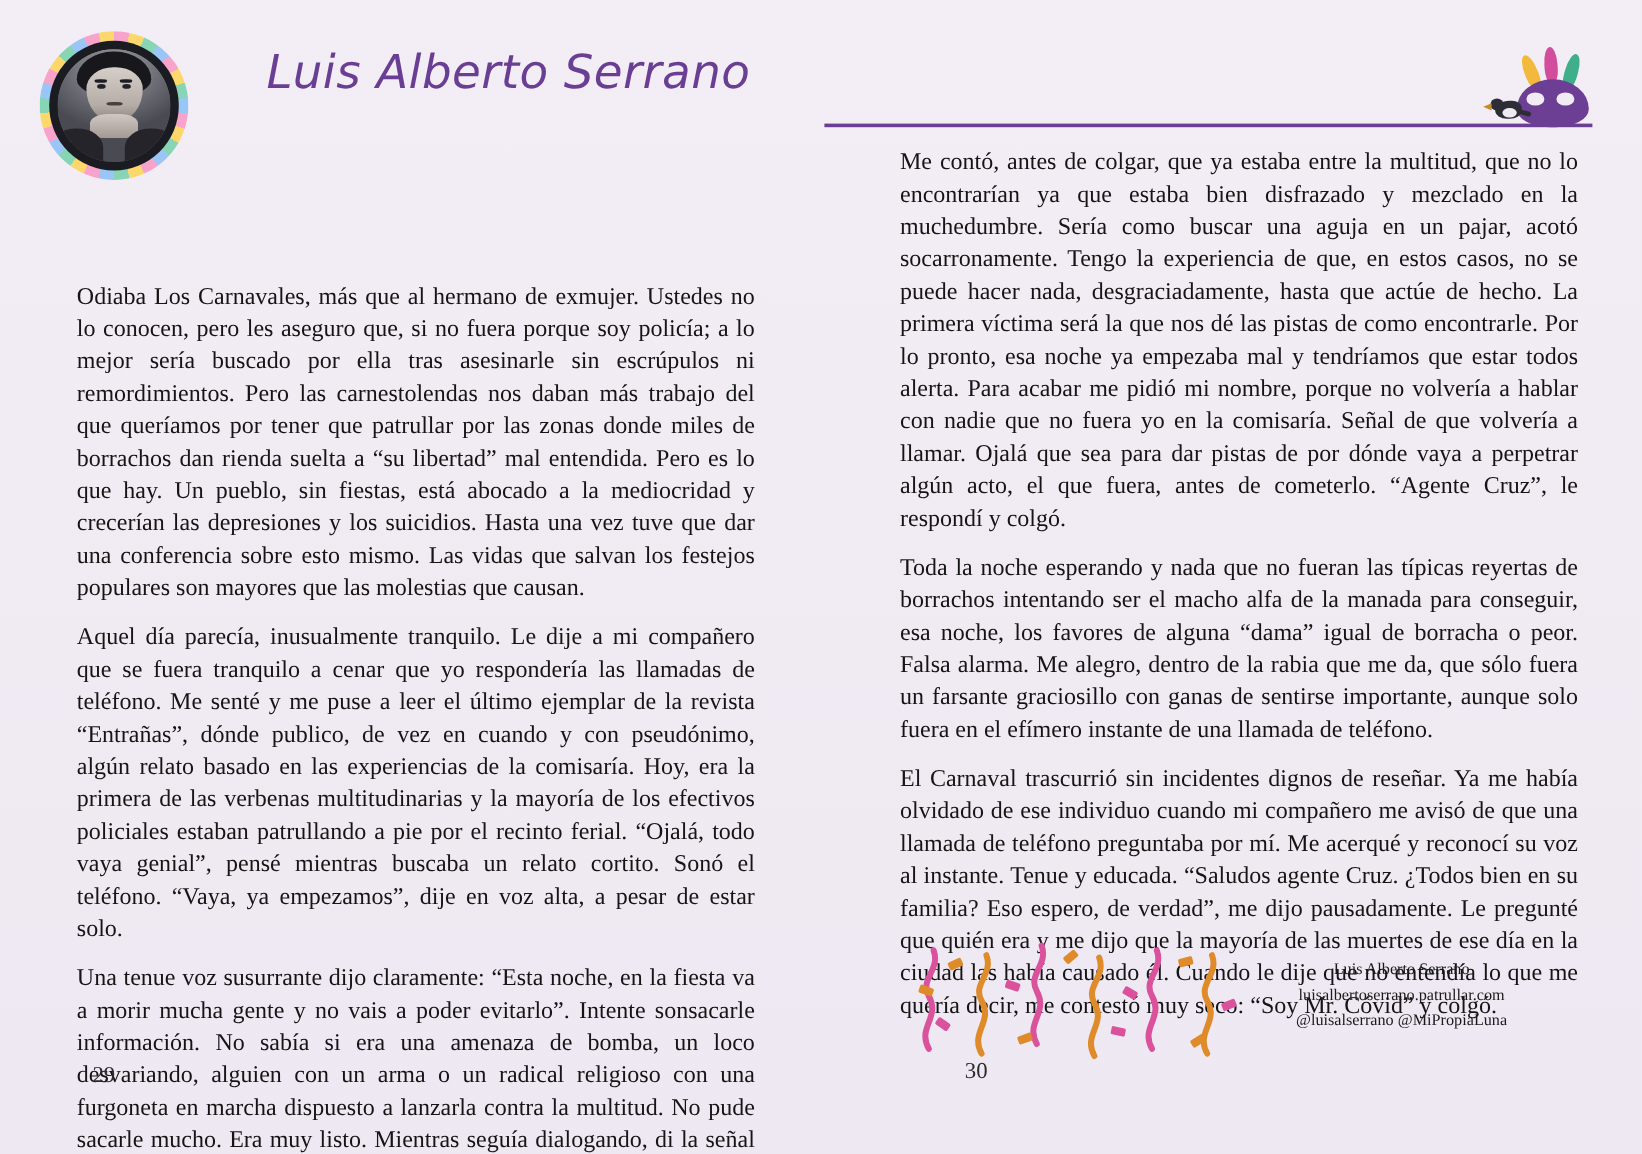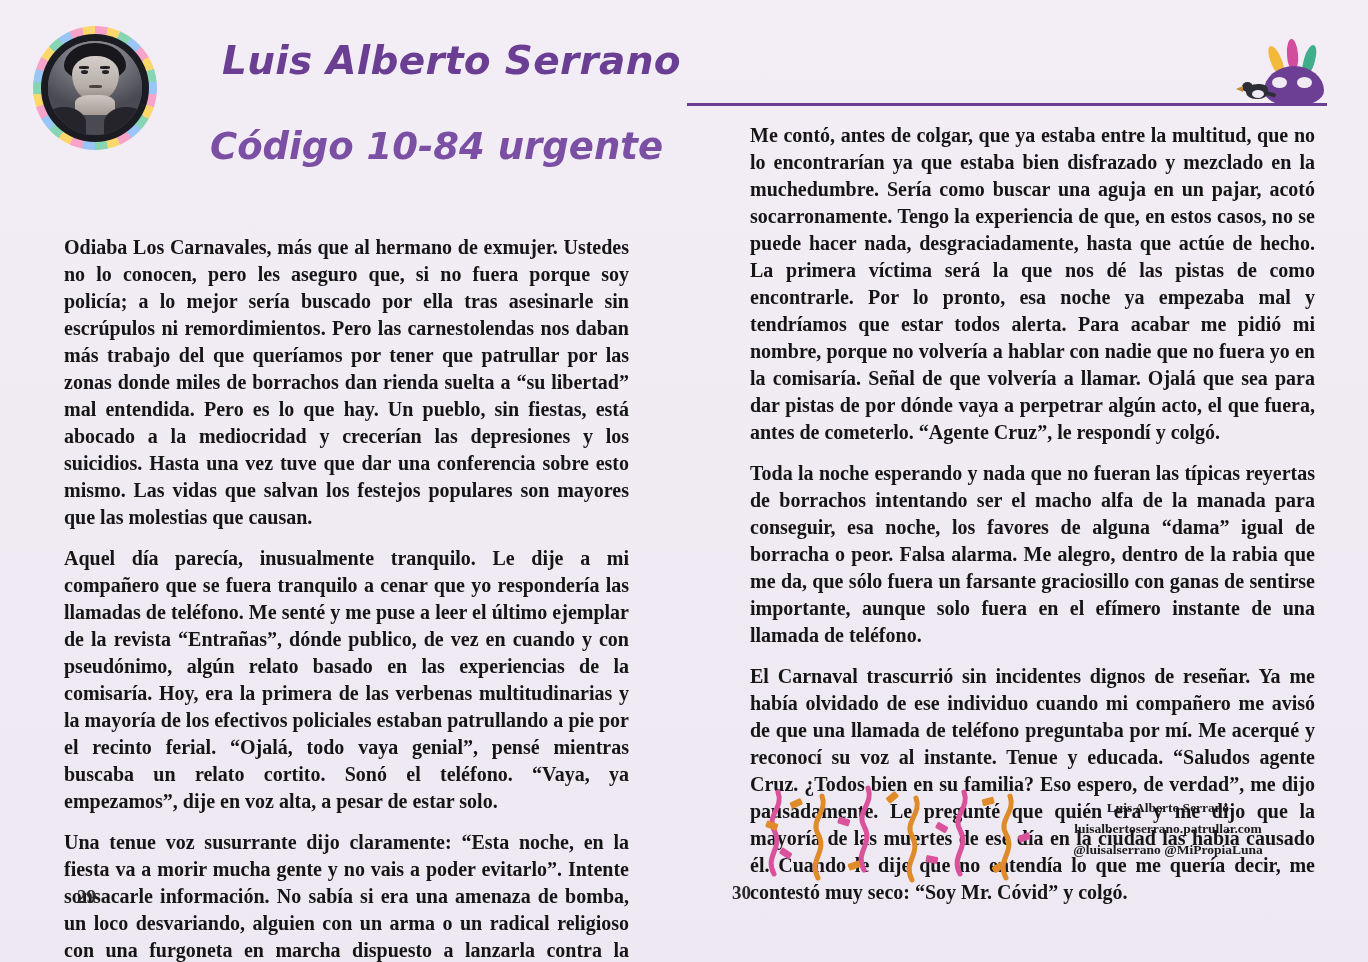--- a/index.html
+++ b/index.html
@@ -11,21 +11,20 @@
     height: 962px;
     background: #f1ecf4;
     font-family: "Liberation Serif", serif;
     overflow: hidden;
     position: relative;
   }
   .page {
     position: absolute;
     inset: 0;
     background: linear-gradient(180deg, #f3eef6 0%, #f0eaf3 55%, #eee8f2 100%);
-    font-weight: bold;
   }
 
   
   .header {
     position: absolute;
     top: 0;
     left: 0;
     width: 1368px;
     height: 188px;
   }
@@ -297,21 +296,21 @@
 
   
   .page-num {
     position: absolute;
     font-family: "Liberation Serif", serif;
     font-size: 19px;
     color: #2a2a2a;
     margin-left: 44px;
   }
   .page-num.left { left: 33px; top: 886px; }
-  .page-num.right { left: 688px; top: 882px; }
+  .page-num.right { left: 760px; top: 882px; }
   .footer-text {
     position: absolute;
     font-family: "DejaVu Sans", sans-serif;
     font-size: 14.5px;
     letter-spacing: 1.1px;
     color: #3a3a3a;
     font-style: italic;
     margin-top: 42px;
   }
   .footer-text.left { left: 250px; top: 925px; }
@@ -338,21 +337,20 @@
           <div class="mouth"></div>
           <div class="hands"></div>
           <div class="shoulder-l"></div>
           <div class="shoulder-r"></div>
         </div>
       </div>
     </div>
 
     <div class="author-name">Luis Alberto Serrano</div>
     <div class="header-rule"></div>
-    <div class="article-title">Código 10-84 urgente</div>
 
     <div class="ornament">
       <div class="plume p1"></div>
       <div class="plume p2"></div>
       <div class="plume p3"></div>
       <div class="mask-body"></div>
       <div class="mask-eye l"></div>
       <div class="mask-eye r"></div>
       <div class="bird">
         <div class="tail"></div>

